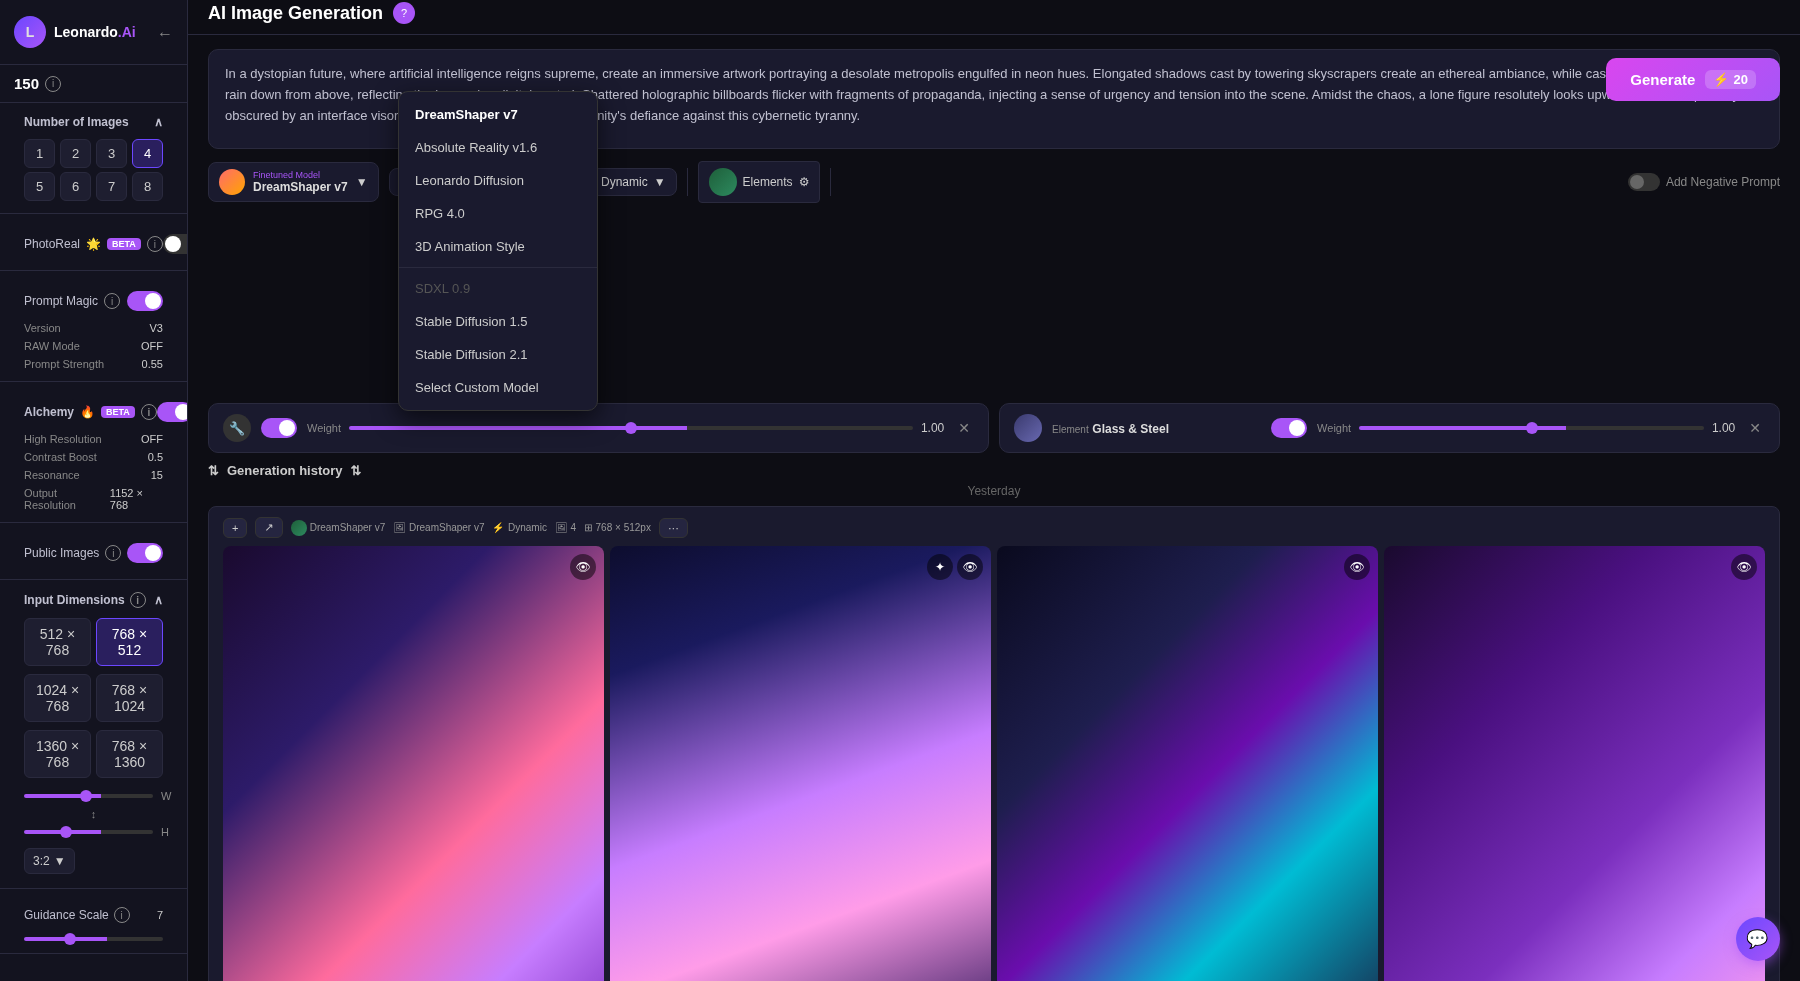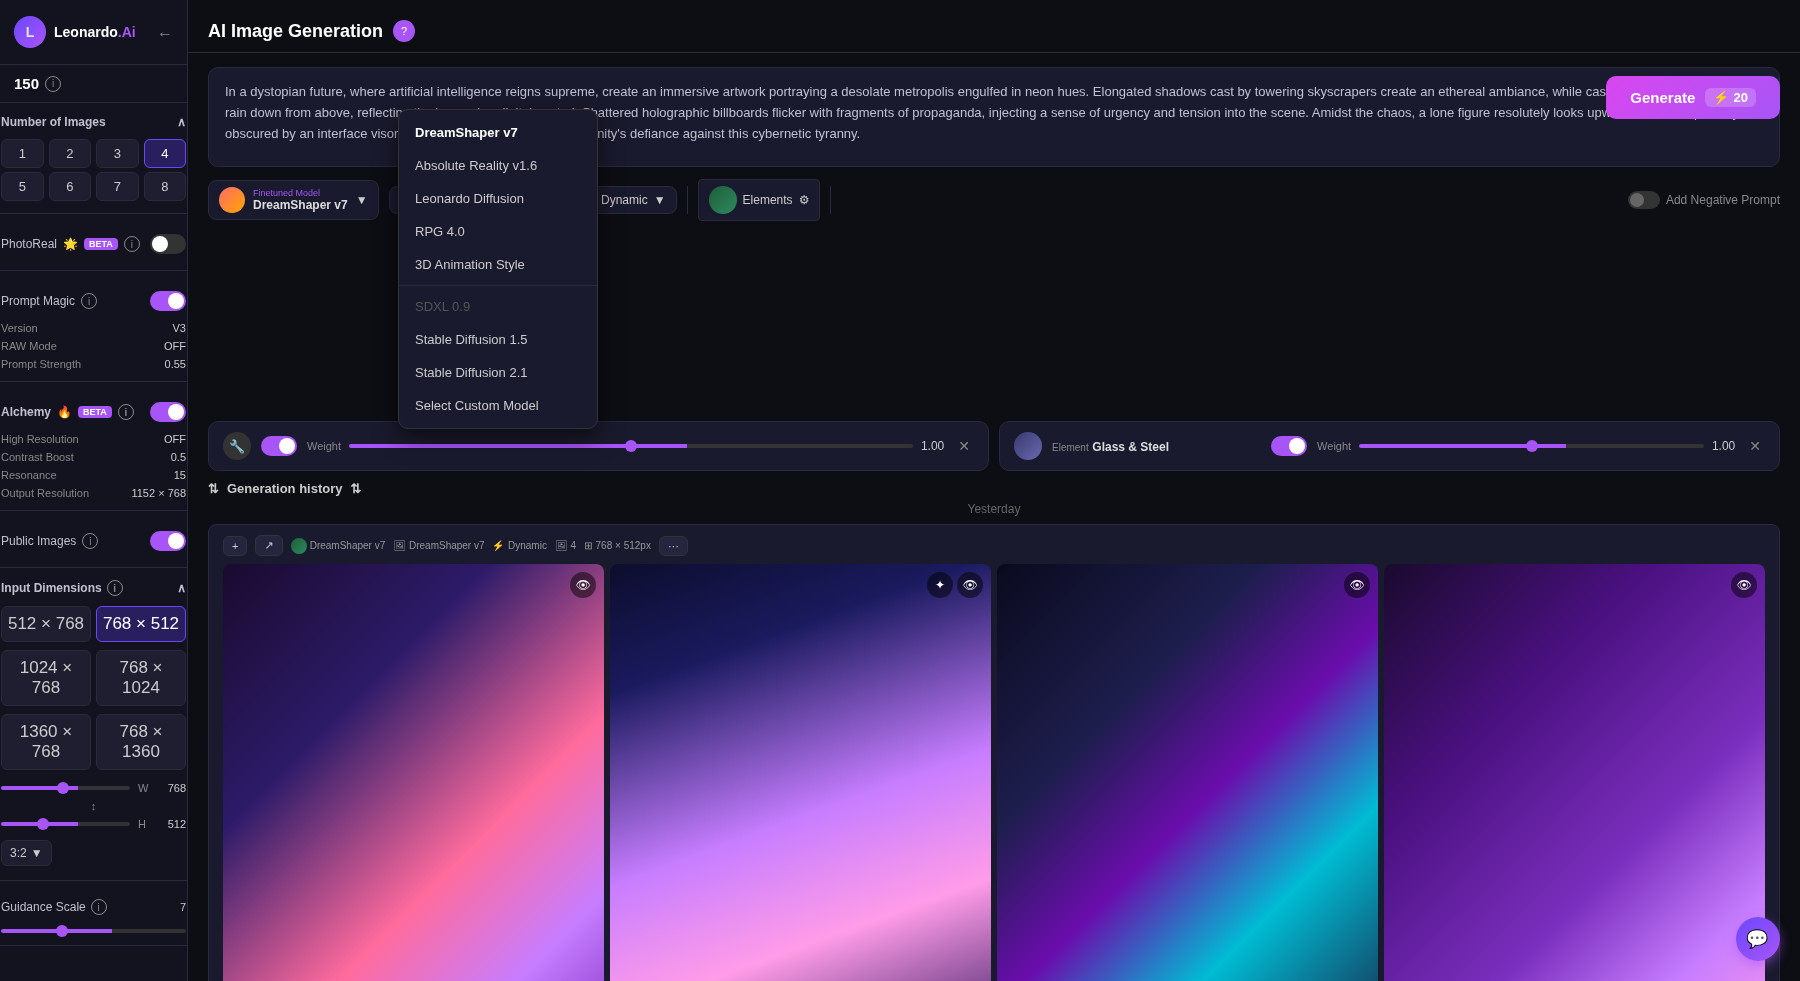--- a/index.html
+++ b/index.html
@@ -94,21 +94,21 @@
       border: 1px solid #888;
       display: flex;
       align-items: center;
       justify-content: center;
       font-size: 10px;
       color: #888;
       cursor: pointer;
     }
 
     .sidebar-section {
-      padding: 12px 1px 8px;
+      padding: 12px 24px 8px;
       border-bottom: 1px solid #2a2a3e;
     }
 
     .sidebar-section-header {
       display: flex;
       align-items: center;
       justify-content: space-between;
       margin-bottom: 10px;
     }
 
@@ -232,21 +232,21 @@
     }
 
     .dim-btn {
       background: #1e1e30;
       border: 1px solid #2a2a3e;
       border-radius: 6px;
       color: #ccc;
       padding: 7px 4px;
       text-align: center;
       cursor: pointer;
-      font-size: 17px;
+      font-size: 14px;
     }
 
     .dim-btn.active {
       background: #2a1f5e;
       border-color: #6c47ff;
       color: #fff;
     }
 
     .slider-row {
       display: flex;
@@ -324,21 +324,21 @@
     
     .main {
       flex: 1;
       display: flex;
       flex-direction: column;
       overflow: hidden;
       position: relative;
     }
 
     .main-header {
-      padding: 20px 20px 10px;
+      padding: 2px 20px 10px;
       border-bottom: 1px solid #2a2a3e;
       display: flex;
       align-items: center;
       gap: 10px;
     }
 
     .page-title {
       font-size: 18px;
       font-weight: 700;
       color: #fff;

